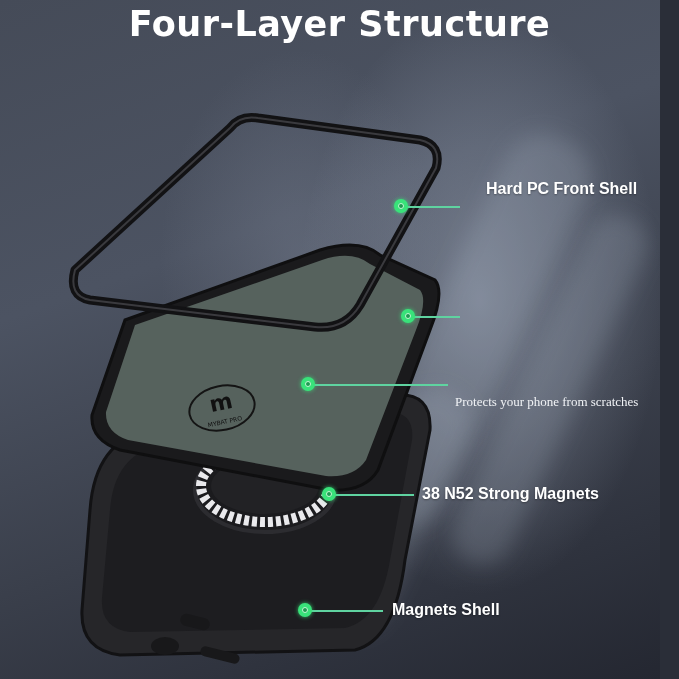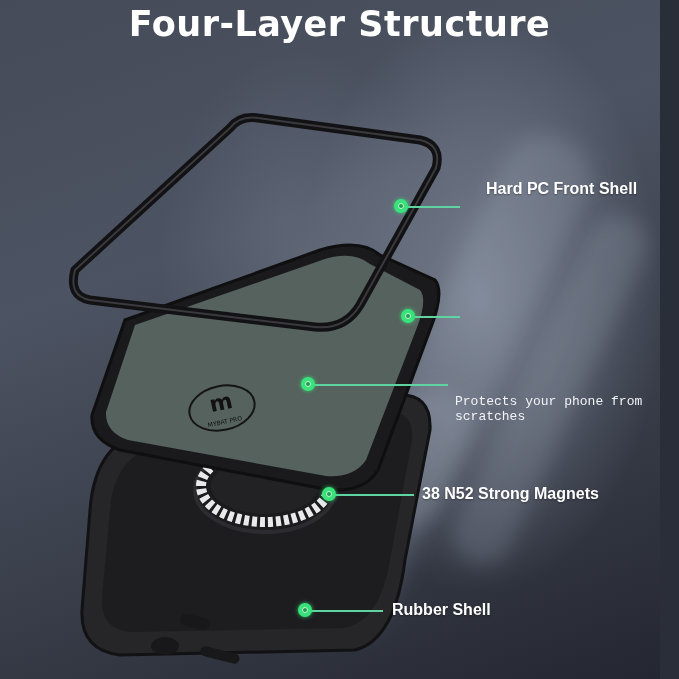--- a/index.html
+++ b/index.html
@@ -15,21 +15,21 @@
   .title {
     position: absolute; top: 4px; left: 0; width: 679px; text-align: center;
     font-family: "DejaVu Sans", sans-serif; font-weight: bold; font-size: 35px;
     color: #ffffff; letter-spacing: 0.5px;
   }
   .label {
     position: absolute; font-family: "Liberation Sans", sans-serif; font-weight: bold;
     font-size: 16px; color: #ffffff; white-space: nowrap; text-shadow: 0 1px 2px rgba(0,0,0,0.35);
   }
   .sublabel {
-    position: absolute; font-family: Liberation Mono, monospace; font-size: 13px;
+    position: absolute; font-family: Liberation Serif, serif; font-size: 13px;
     color: #f1f3f6; line-height: 15px; width: 190px;
   }
   .leader { position: absolute; height: 1.5px; background: #5fd3a0; }
   .marker {
     position: absolute; width: 14px; height: 14px; border-radius: 50%;
     background: #39e27a; box-shadow: 0 0 4px rgba(57,226,122,0.8);
     transform: translate(-50%,-50%);
   }
   .marker::after {
     content: ""; position: absolute; left: 4px; top: 4px; width: 6px; height: 6px;
@@ -88,15 +88,15 @@
   <div class="leader" style="left:308px;top:384px;width:140px;"></div>
   <div class="marker" style="left:308px;top:384px;"></div>
   <div class="sublabel" style="left:455px;top:394px;">Protects your phone from scratches</div>
 
   <div class="leader" style="left:329px;top:494px;width:85px;"></div>
   <div class="marker" style="left:329px;top:494px;"></div>
   <div class="label" style="left:422px;top:485px;">38 N52 Strong Magnets</div>
 
   <div class="leader" style="left:305px;top:610px;width:78px;"></div>
   <div class="marker" style="left:305px;top:610px;"></div>
-  <div class="label" style="left:392px;top:601px;">Rubber Shell</div>
+  <div class="label" style="left:392px;top:601px;">Magnets Shell</div>
 
 </div>
 
 </body></html>

